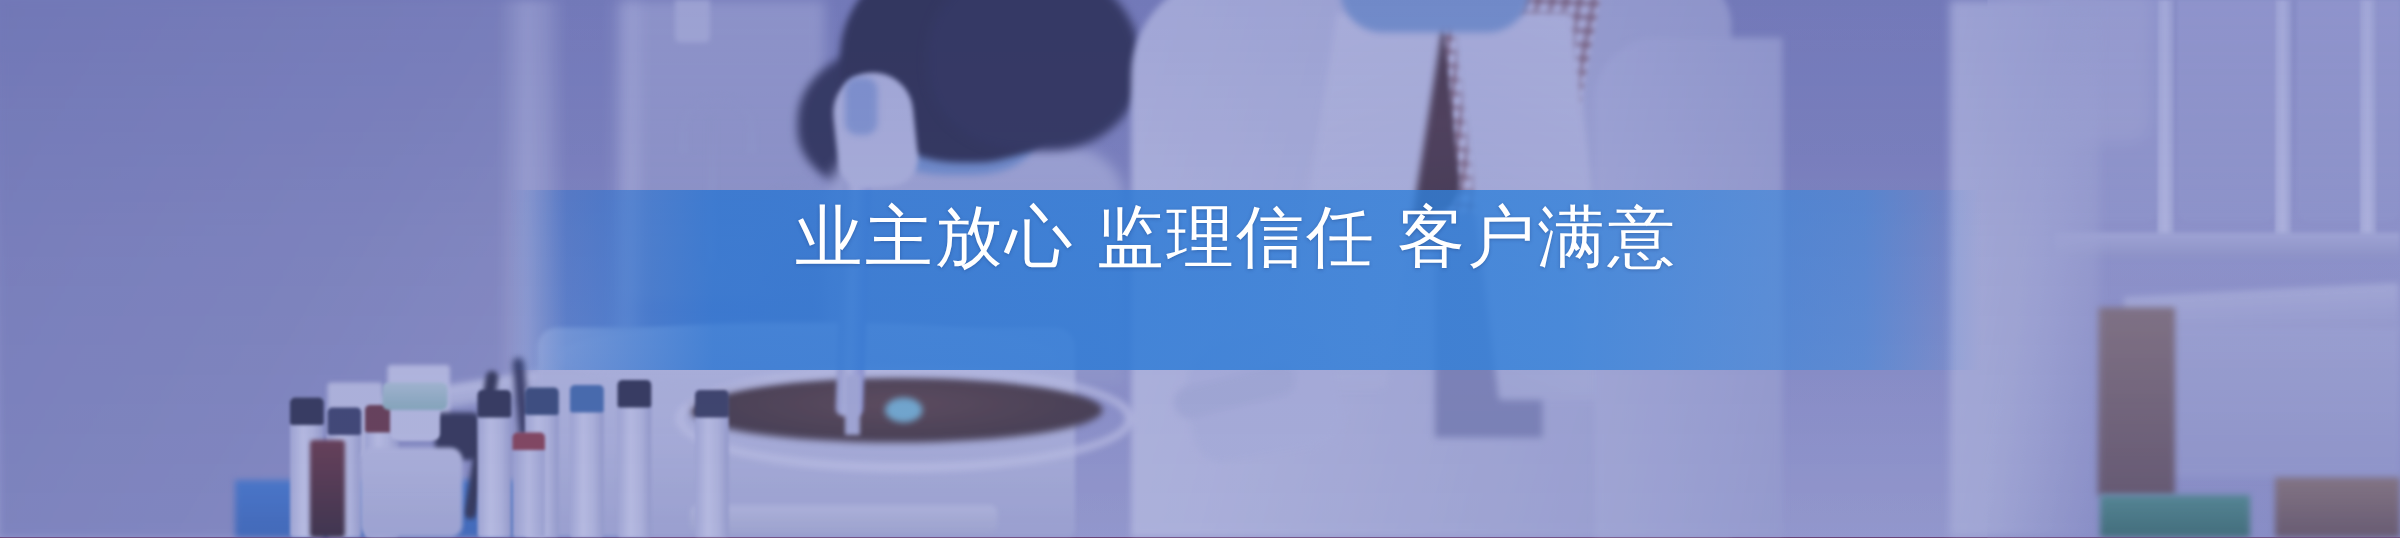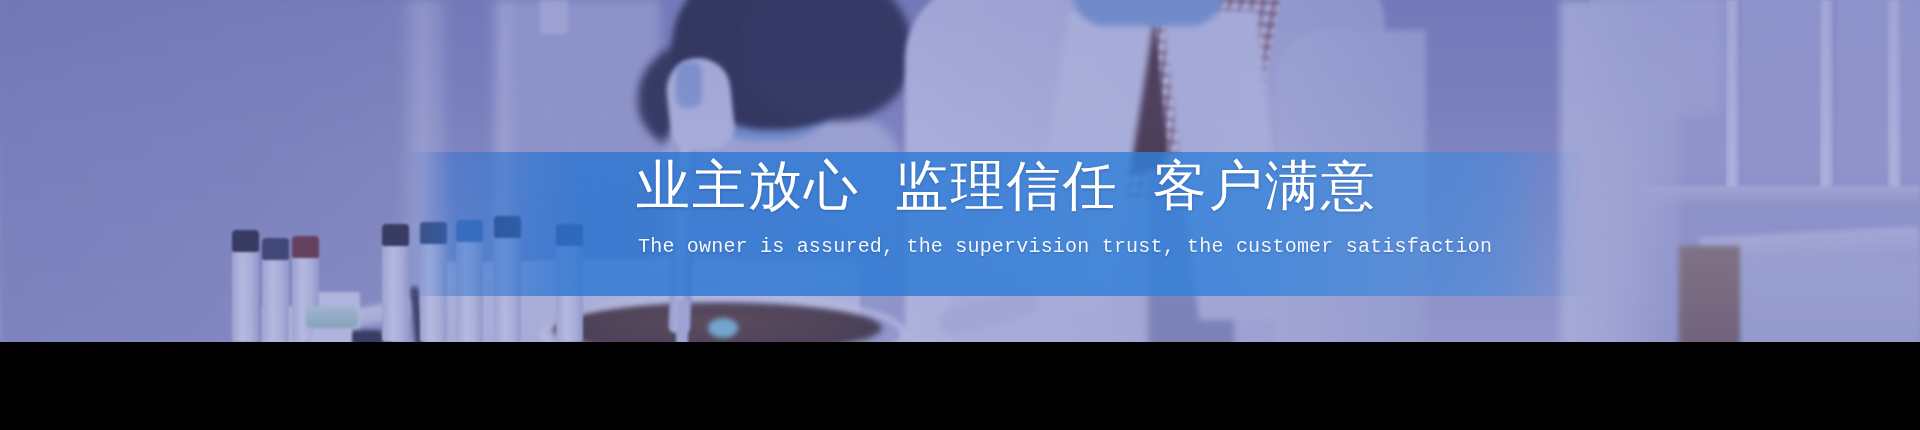--- a/index.html
+++ b/index.html
@@ -3,23 +3,23 @@
 <meta charset="utf-8">
 <style>
   html, body {
     margin: 0;
     padding: 0;
     background: #000;
   }
   .banner-root {
     position: relative;
     width: 1920px;
-    height: 342px;
+    height: 430px;
     overflow: hidden;
-    font-family: Liberation Mono, monospace;
+    font-family: Liberation Sans, sans-serif;
     background: #d946ef;
   }
 
   
   .photo {
     position: absolute;
     inset: 0;
     overflow: hidden;
   }
 
@@ -750,15 +750,14 @@
     <div class="coat-right-edge"></div>
   </div>
 
   <div class="photo-tint"></div>
   <div class="photo-tint2"></div>
 
   <div class="text-bar"></div>
 
   <div class="headline">业主放心 监理信任  客户满意</div>
 
-  <div class="subline">The owner is assured, the supervision trust, the customer satisfaction</div>
 
 </div>
 
 </body></html>

